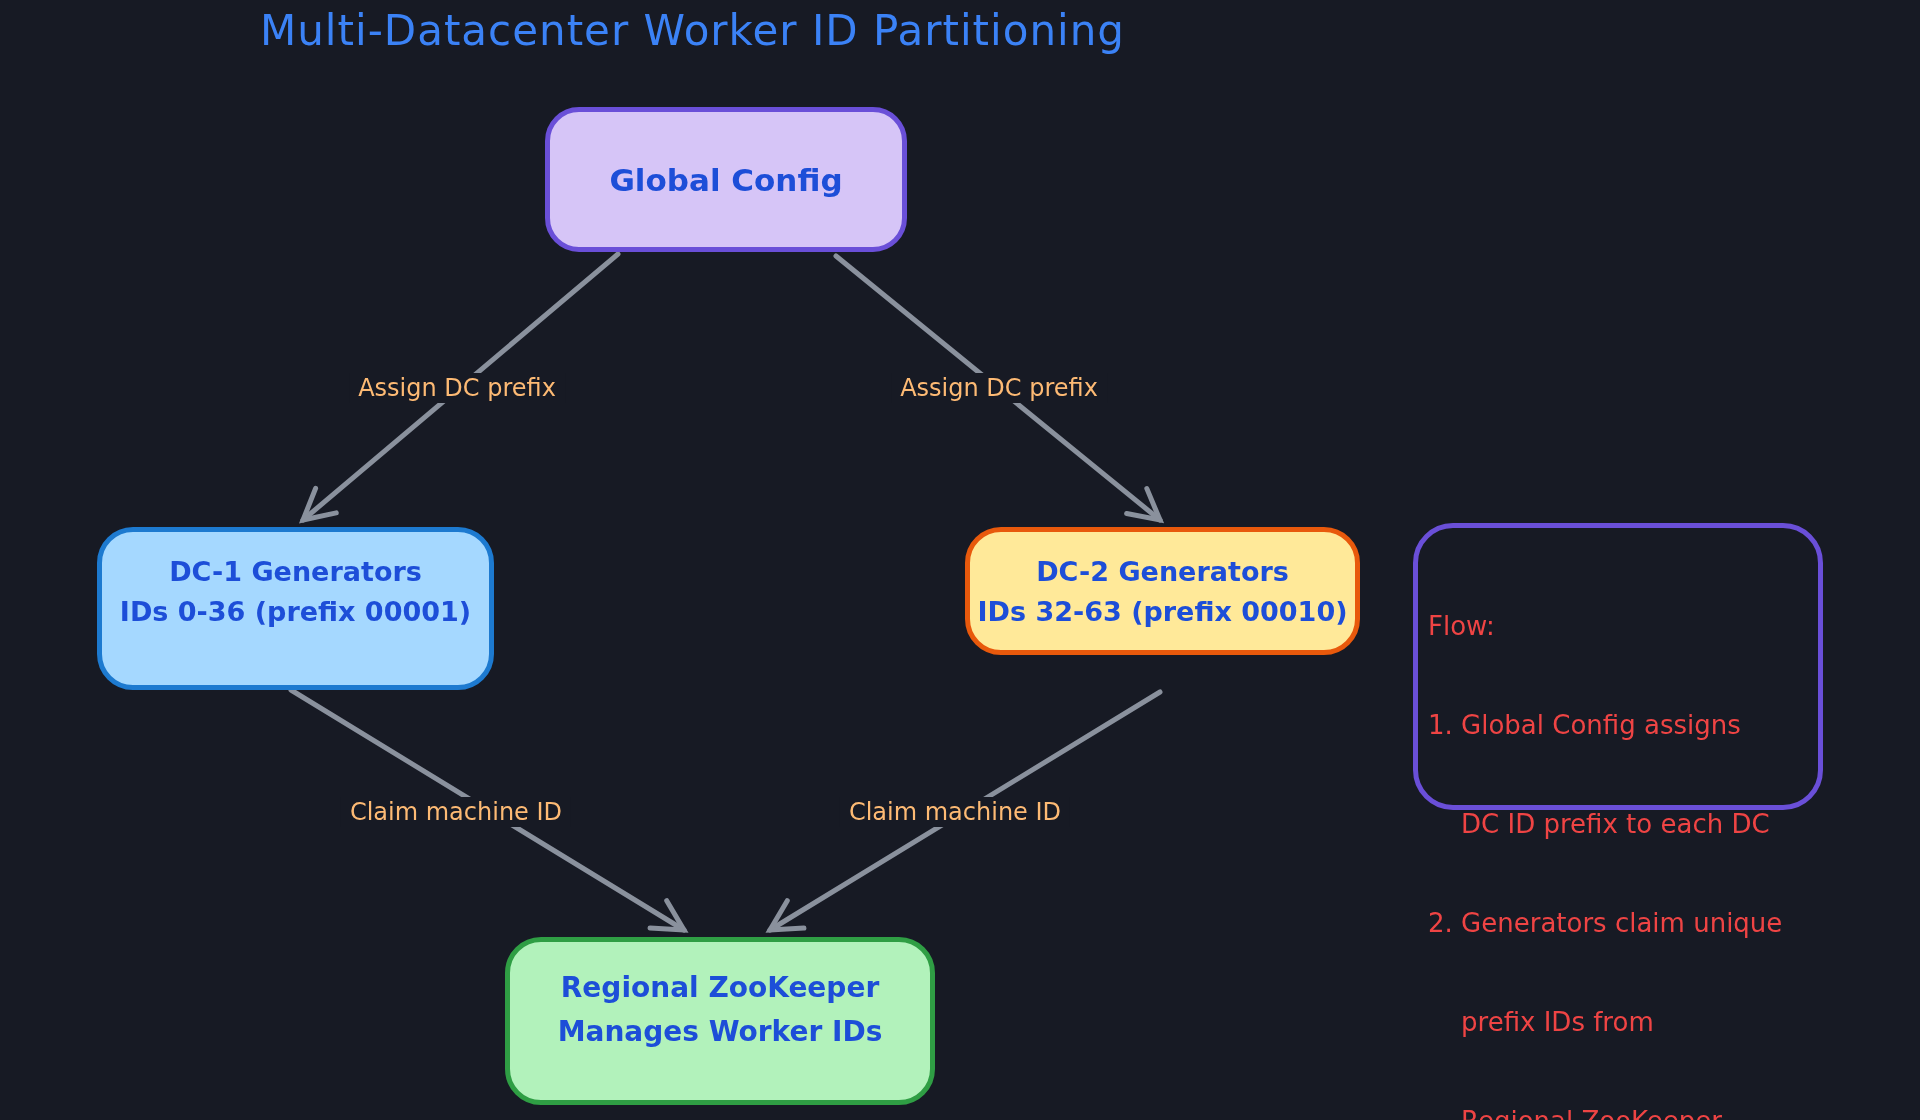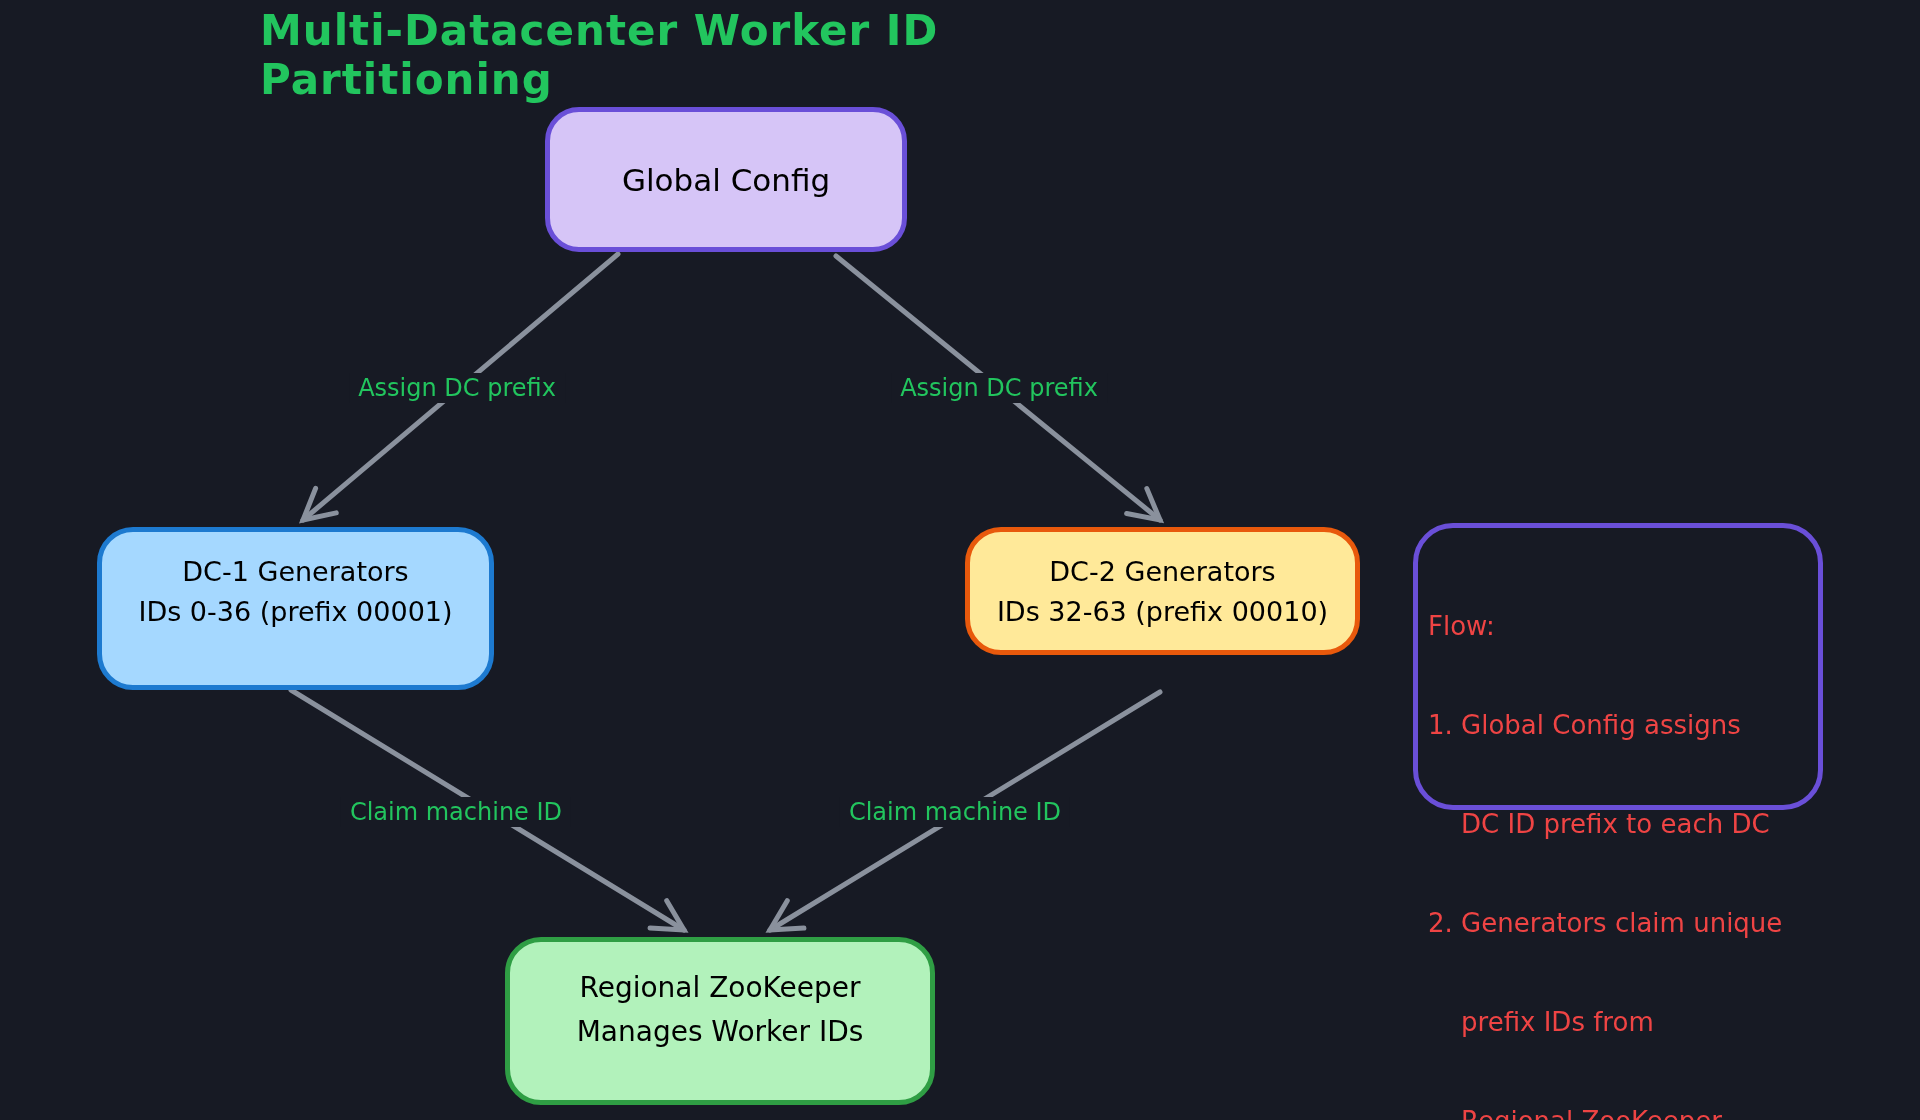--- a/index.html
+++ b/index.html
@@ -6,28 +6,28 @@
   #canvas{
     position:relative;
     width:1920px;height:1120px;
     background:#171a24;
     overflow:hidden;
     font-family:"DejaVu Sans", sans-serif;
   }
   .abs{position:absolute;}
   .diagram-title{
     left:260px;top:6px;width:960px;
-    font-size:42px;font-weight:700;letter-spacing:1px;
-    color:#22c55e;
+    font-size:42px;font-weight:400;letter-spacing:1px;
+    color:#3b82f6;
   }
   .node{
     position:absolute;
     display:flex;flex-direction:column;align-items:center;
     text-align:center;
-    color:#000000;font-weight:400;
+    color:#1d4ed8;font-weight:700;
     box-sizing:border-box;
   }
   .node .line{width:100%;}
   .node-global{
     left:545px;top:107px;width:362px;height:145px;
     background:#d6c5f7;border:5px solid #6a4fd8;border-radius:34px;
     justify-content:center;font-size:31px;
   }
   .node-dc1{
     left:97px;top:527px;width:397px;height:163px;
@@ -50,21 +50,21 @@
     box-sizing:border-box;
     color:#ef4444;font-size:26px;line-height:33px;
     padding:16px 10px;
     white-space:pre;
   }
   .edge-svg{left:0;top:0;}
   .edge-label{
     position:absolute;
     transform:translate(-50%,-50%);
     background:#171a24;
-    color:#22c55e;font-size:24px;
+    color:#fdba74;font-size:24px;
     padding:1px 9px;white-space:nowrap;
   }
   .lbl-assign-left{left:457px;top:388px;}
   .lbl-assign-right{left:999px;top:388px;}
   .lbl-claim-left{left:456px;top:812px;}
   .lbl-claim-right{left:955px;top:812px;}
 </style>
 </head>
 <body>
 

